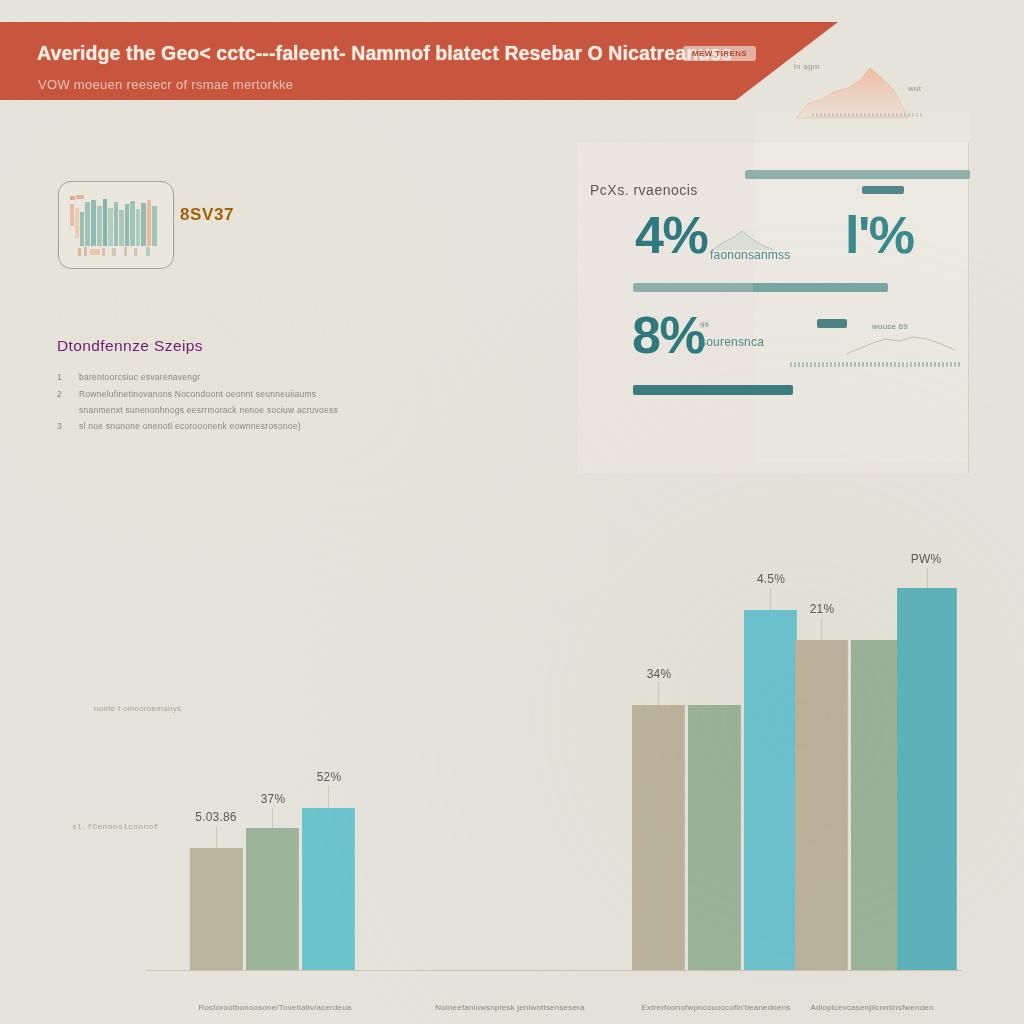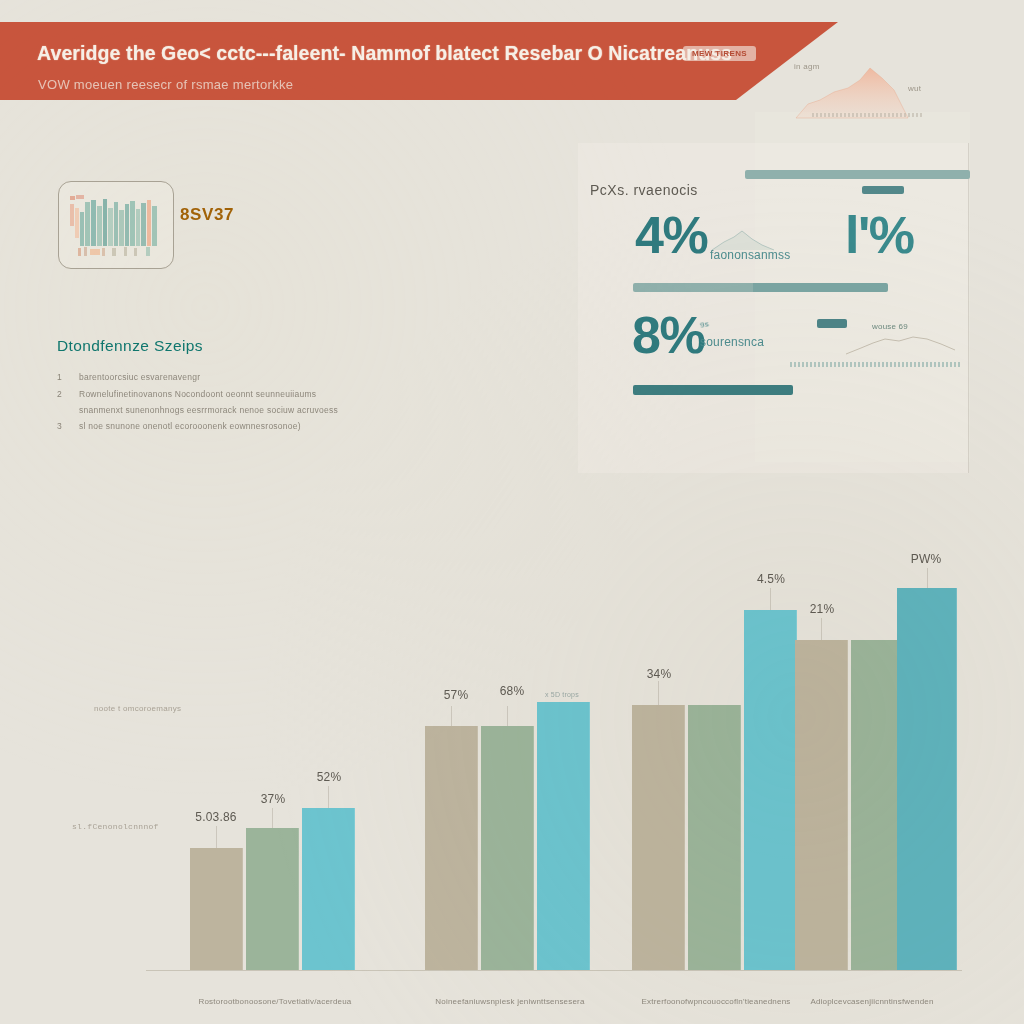--- a/index.html
+++ b/index.html
@@ -68,21 +68,21 @@
   }
   #thumb-chart{position:absolute;left:9px;top:8px;width:96px;height:70px;}
   #thumb-value{
     position:absolute;left:180px;top:205px;z-index:6;
     font-size:17px;color:#a16207;letter-spacing:.6px;
     filter:blur(.55px);font-weight:600;
   }
   
   #steps-heading{
     position:absolute;left:57px;top:337px;z-index:6;
-    font-size:15.5px;color:#0f766e;letter-spacing:.4px;
+    font-size:15.5px;color:#701a75;letter-spacing:.4px;
     filter:blur(.35px);
   }
   .step-row{position:absolute;z-index:6;}
   .step-num{
     position:absolute;left:0;top:0;font-size:8.5px;color:#8a8479;
     filter:blur(.4px);
   }
   .step-text{
     position:absolute;left:22px;top:0;font-size:8.5px;color:#8d877c;
     letter-spacing:.25px;filter:blur(.55px);white-space:nowrap;
@@ -152,21 +152,21 @@
   .bar.c0{background:#bdb49e;}
   .bar.c1{background:#9bb49a;}
   .bar.c2{background:#6cc4cf;}
   .bar.c2.dark{background:#5fb3bd;}
   .val-label{
     position:absolute;font-size:12px;color:#5e5a52;letter-spacing:.2px;
     filter:blur(.45px);white-space:nowrap;text-align:center;
   }
   .leader{position:absolute;width:1px;background:#b7b1a4;opacity:.55;}
   .cat-label{
-    position:absolute;bottom:18px;font-size:8px;color:#8d877c;
+    position:absolute;bottom:12px;font-size:8px;color:#8d877c;
     letter-spacing:.2px;filter:blur(.6px);white-space:nowrap;
     text-align:center;transform:translateX(-50%);
   }
   .grp-caption{
     position:absolute;font-size:7px;color:#9aa8a4;filter:blur(.6px);
     letter-spacing:.2px;white-space:nowrap;
   }
 </style>
 </head>
 <body>
@@ -280,30 +280,20 @@
     <div class="bar c2" style="left:112px;height:162px;"></div>
     <div class="leader" style="left:26px;bottom:122px;height:22px;"></div>
     <div class="leader" style="left:82px;bottom:142px;height:20px;"></div>
     <div class="leader" style="left:138px;bottom:162px;height:22px;"></div>
     <div class="val-label" style="left:-5px;bottom:146px;width:62px;">5.03.86</div>
     <div class="val-label" style="left:52px;bottom:164px;width:62px;margin-top:32px;">37%</div>
     <div class="val-label" style="left:108px;bottom:186px;width:62px;">52%</div>
   </div>
   <div class="cat-label" style="left:275px;">Rostorootbonoosone/Tovetiativ/acerdeua</div>
 
-  <div class="bar-group" style="left:425px;width:170px;">
-    <div class="bar c0" style="left:0px;height:244px;"></div>
-    <div class="bar c1" style="left:56px;height:244px;"></div>
-    <div class="bar c2" style="left:112px;height:268px;"></div>
-    <div class="leader" style="left:26px;bottom:244px;height:20px;"></div>
-    <div class="leader" style="left:82px;bottom:244px;height:20px;"></div>
-    <div class="val-label" style="left:0px;bottom:268px;width:62px;">57%</div>
-    <div class="val-label" style="left:56px;bottom:272px;width:62px;">68%</div>
-    <div class="grp-caption" style="left:120px;bottom:272px;">x 5D trops</div>
-  </div>
   <div class="cat-label" style="left:510px;">Noineefaniuwsnpiesk jeniwnttsensesera</div>
 
   <div class="bar-group" style="left:632px;width:170px;">
     <div class="bar c0" style="left:0px;height:265px;"></div>
     <div class="bar c1" style="left:56px;height:265px;"></div>
     <div class="bar c2" style="left:112px;height:360px;"></div>
     <div class="leader" style="left:26px;bottom:265px;height:24px;"></div>
     <div class="leader" style="left:138px;bottom:360px;height:22px;"></div>
     <div class="val-label" style="left:-4px;bottom:289px;width:62px;">34%</div>
     <div class="val-label" style="left:108px;bottom:384px;width:62px;">4.5%</div>

